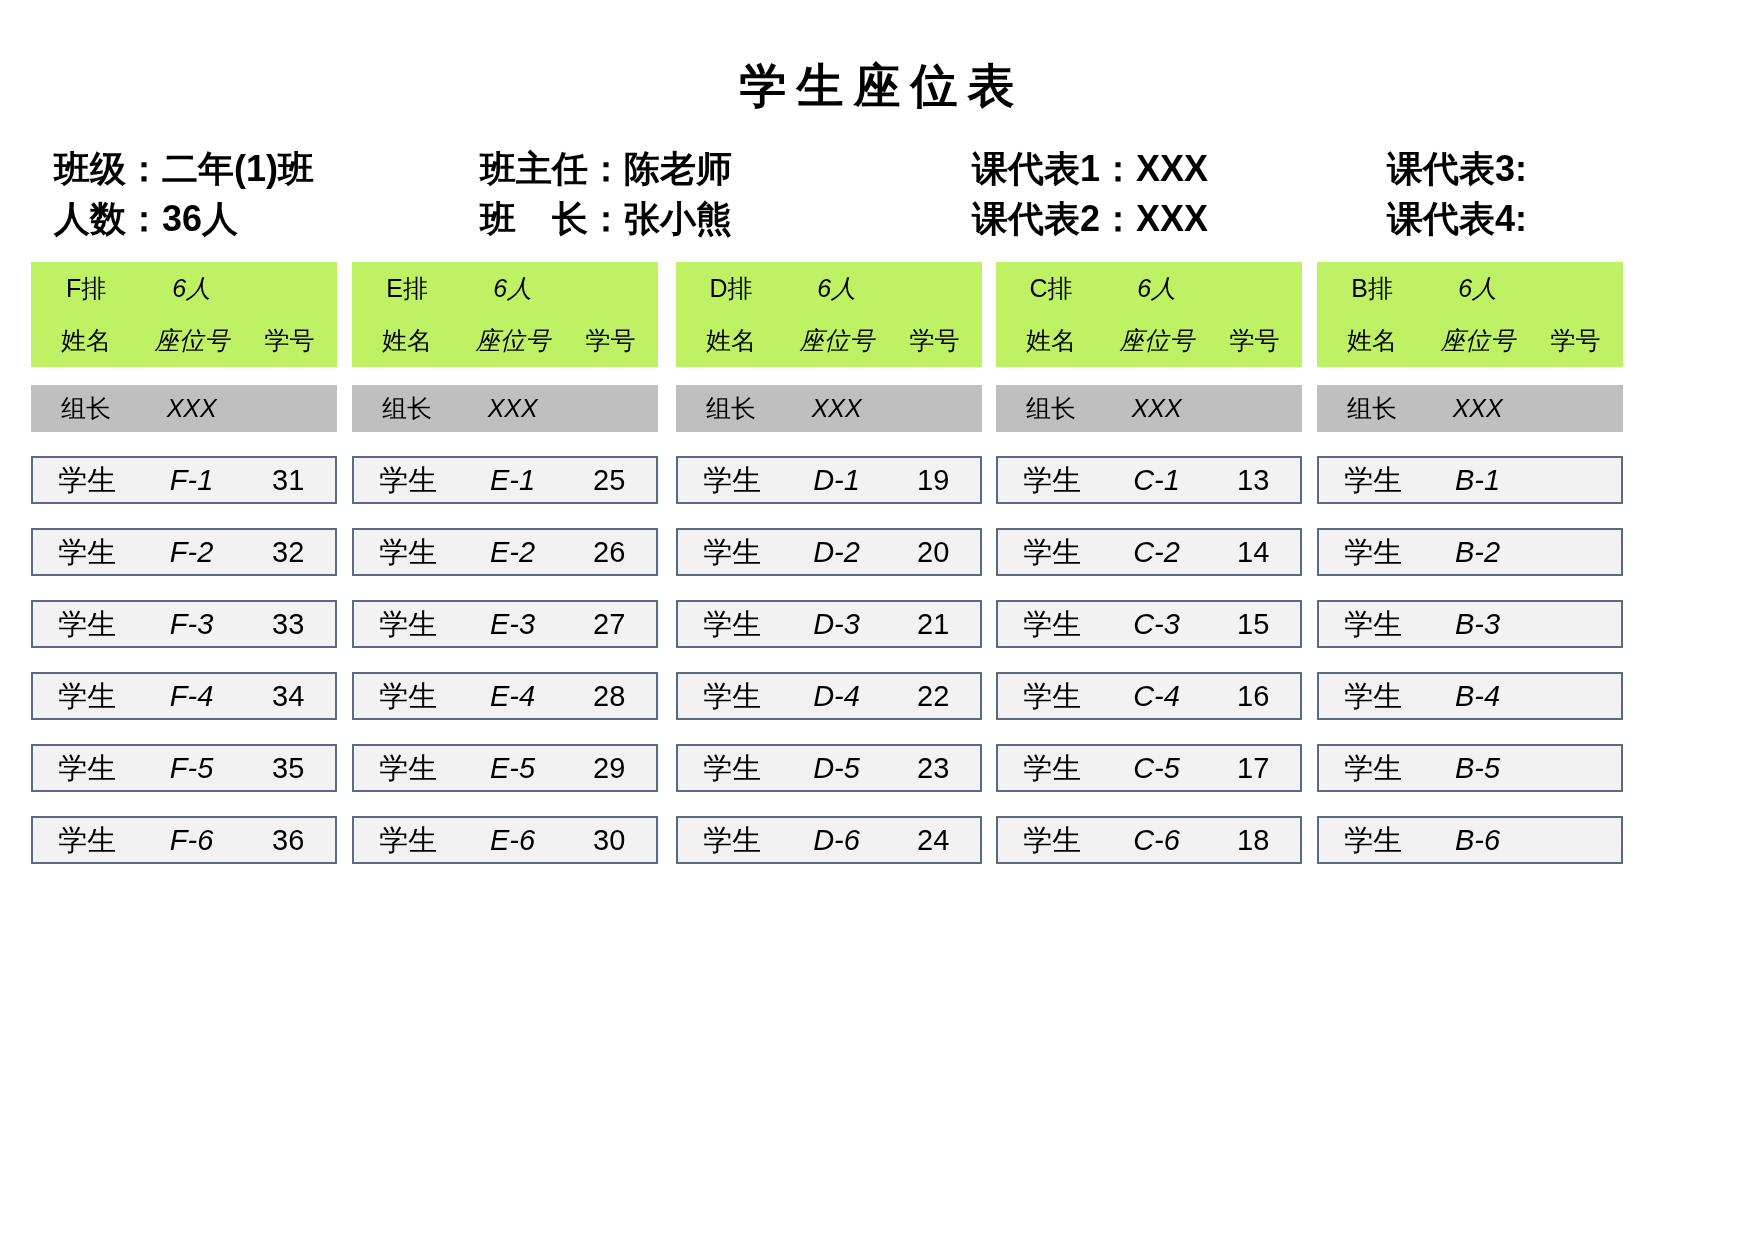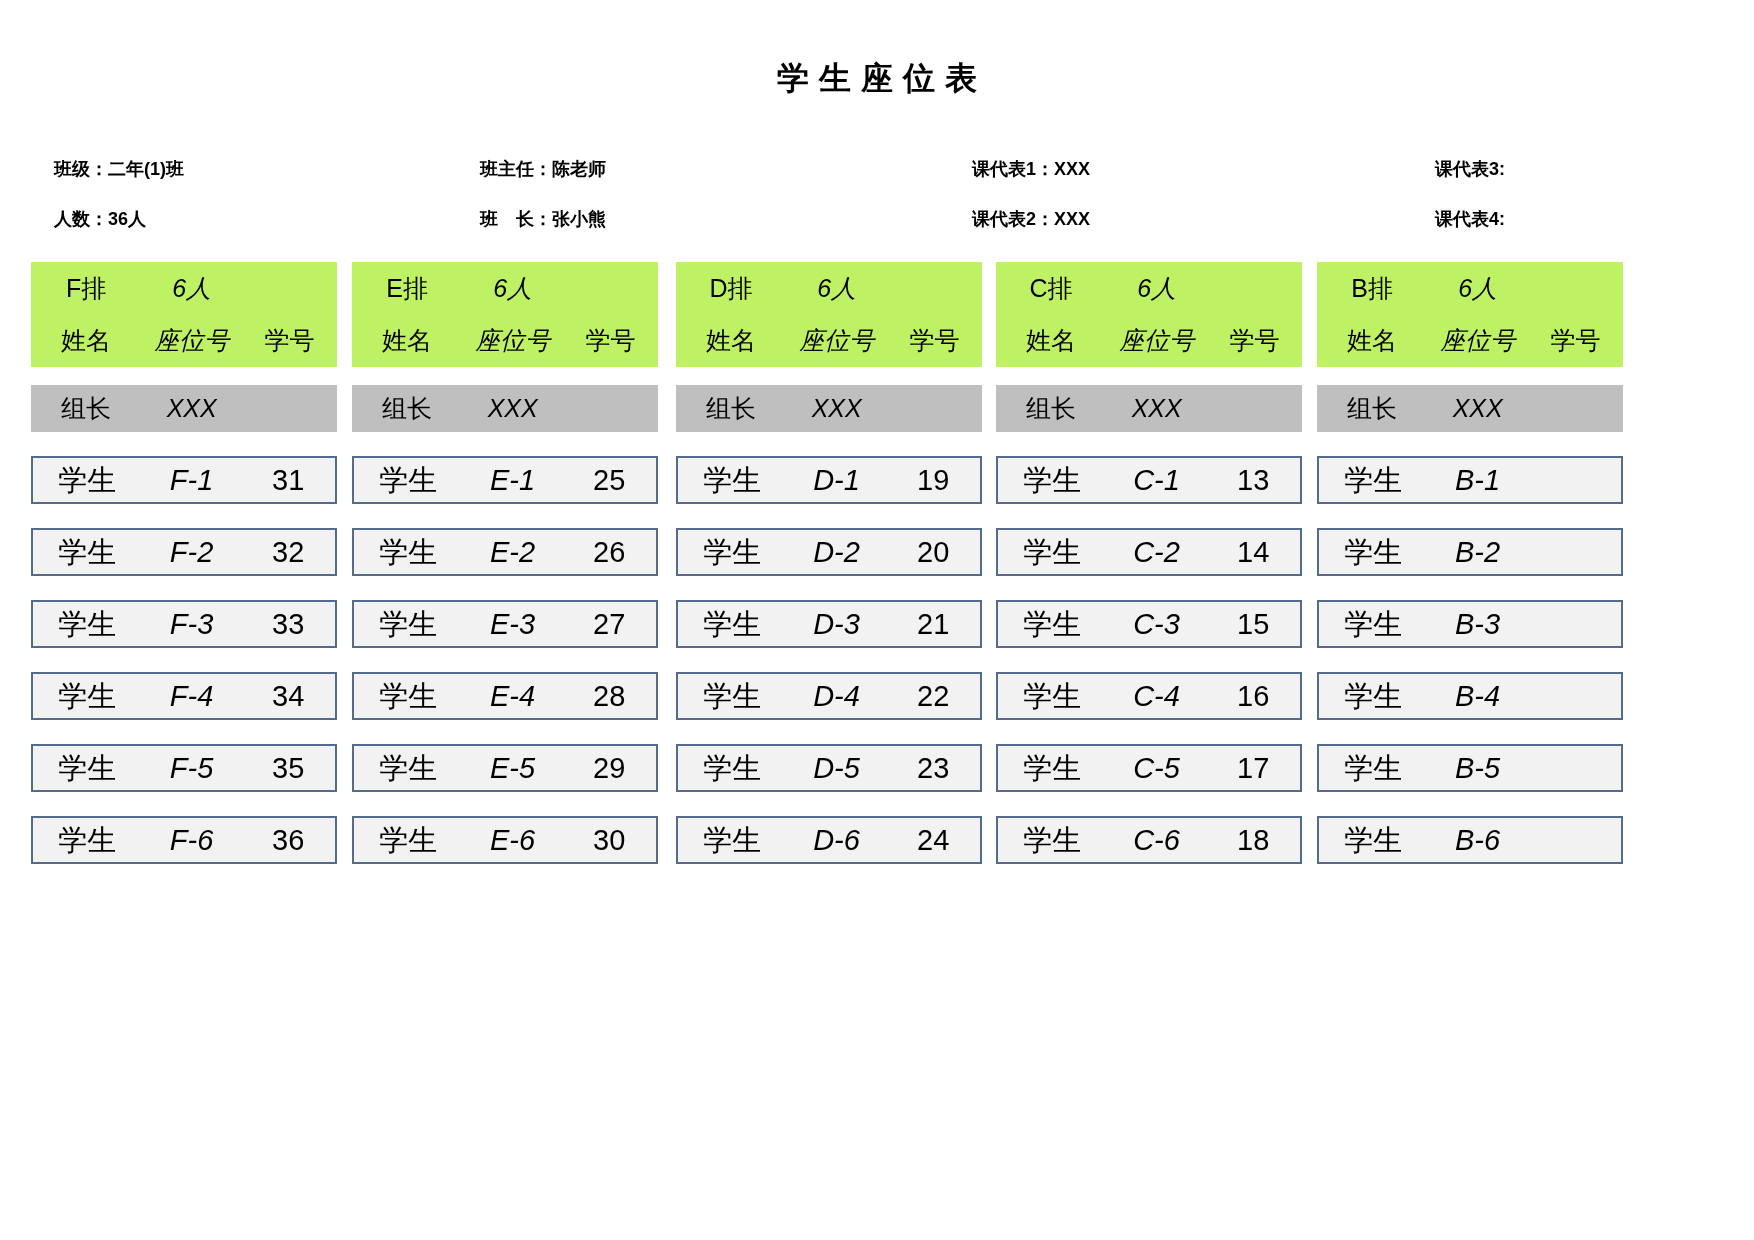--- a/index.html
+++ b/index.html
@@ -16,49 +16,49 @@
     color: #000000;
   }
 
   
   .title {
     position: absolute;
     left: 0;
     top: 62px;
     width: 1754px;
     text-align: center;
-    font-size: 32px;
+    font-size: 47px;
     font-weight: bold;
     letter-spacing: 10px;
     text-indent: 10px;
     line-height: 1;
     white-space: nowrap;
   }
 
   
   .meta {
     position: absolute;
     left: 0;
     top: 148px;
     width: 1754px;
     height: 96px;
   }
   .meta-cell {
     position: absolute;
-    font-size: 18px;
+    font-size: 36px;
     font-weight: bold;
     white-space: nowrap;
     line-height: 34px;
   }
   .meta-r1 { top: 4px; }
   .meta-r2 { top: 54px; }
   .meta-c1 { left: 54px; }
   .meta-c2 { left: 452px; margin-left: 28px; }
   .meta-c3 { left: 972px; }
-  .meta-c4 { left: 1435px; text-align: center; }
+  .meta-c4 { left: 1387px; text-align: center; }
 
   
   .board {
     position: absolute;
     left: 31px;
     top: 262px;
     width: 1740px;
     height: 610px;
   }
   .rowcol {

